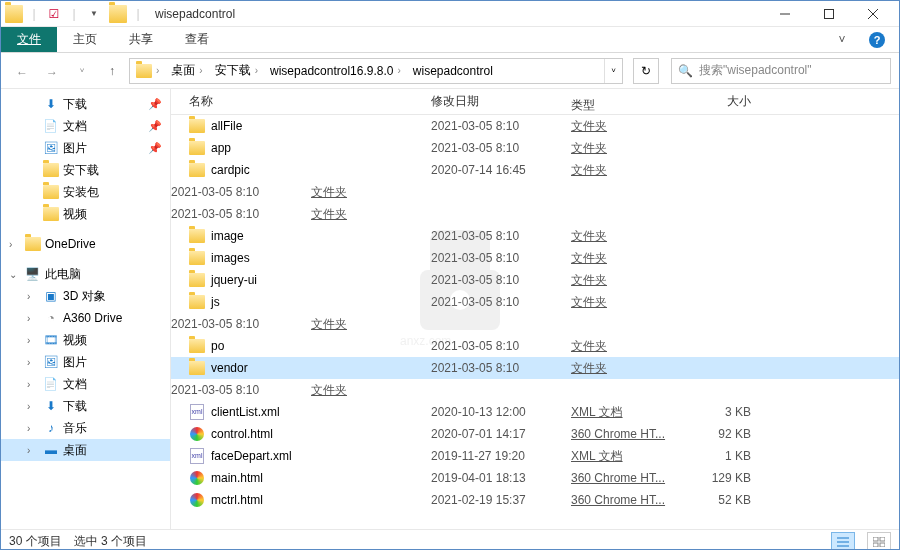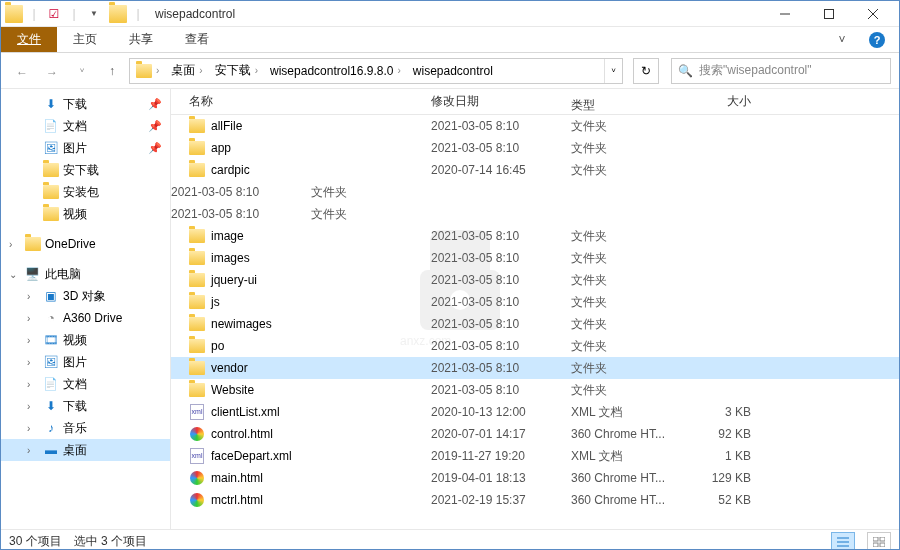--- a/index.html
+++ b/index.html
@@ -4,21 +4,21 @@
 <style>
 * { margin: 0; padding: 0; box-sizing: border-box; font-family: "Microsoft YaHei", "Segoe UI", sans-serif; font-size: 12px; }
 body { background: #fff; width: 900px; height: 550px; overflow: hidden; border: 1px solid #5a8bc4; }
 .titlebar { height: 26px; background: #fff; display: flex; align-items: center; padding: 0 4px; border-bottom: 1px solid #e8e8e8; }
 .titlebar .qat { display: flex; align-items: center; gap: 2px; }
 .titlebar .qat span { width: 18px; height: 18px; display: flex; align-items: center; justify-content: center; }
 .titlebar .title { margin-left: 8px; color: #333; }
 .titlebar .spacer { flex: 1; }
 .winbtn { width: 44px; height: 24px; display: flex; align-items: center; justify-content: center; }
 .ribbon { height: 26px; display: flex; align-items: stretch; border-bottom: 1px solid #d9d9d9; background: #fff; }
-.ribbon .tab-file { background: #a16207; color: #fff; padding: 0 16px; display: flex; align-items: center; text-decoration: underline; }
+.ribbon .tab-file { background: #0f766e; color: #fff; padding: 0 16px; display: flex; align-items: center; text-decoration: underline; }
 .ribbon .tab { padding: 0 16px; display: flex; align-items: center; color: #333; }
 .ribbon .spacer { flex: 1; }
 .ribbon .help { width: 44px; display: flex; align-items: center; justify-content: center; color: #1979ca; font-weight: bold; }
 .navbar { height: 36px; display: flex; align-items: center; padding: 4px 8px; gap: 4px; border-bottom: 1px solid #e8e8e8; }
 .navbtn { width: 26px; height: 26px; display: flex; align-items: center; justify-content: center; color: #888; }
 .navbtn.enabled { color: #555; }
 .breadcrumb { flex: 1; height: 26px; border: 1px solid #ccc; display: flex; align-items: center; background: #fff; }
 .breadcrumb .seg { padding: 0 6px; display: flex; align-items: center; gap: 4px; height: 100%; }
 .breadcrumb .sep { color: #888; font-size: 10px; }
 .breadcrumb .dd { width: 18px; text-align: center; border-left: 1px solid #e0e0e0; height: 100%; display: flex; align-items: center; justify-content: center; }
@@ -36,21 +36,21 @@
 .cols { height: 26px; display: flex; align-items: center; border-bottom: 1px solid #e8e8e8; color: #333; }
 .col-name { width: 260px; padding-left: 18px; }
 .col-date { width: 140px; }
 .col-type { width: 120px; margin-top: 7px; }
 .col-size { width: 80px; text-align: right; padding-right: 20px; }
 .rows { flex: 1; overflow: hidden; }
 .row { height: 22px; display: flex; align-items: center; }
 .row.selected { background: #cce8ff; }
 .row .c-name { width: 260px; padding-left: 18px; display: flex; align-items: center; gap: 6px; }
 .row .c-date { width: 140px; color: #555; }
-.row .c-type { width: 120px; color: #555; }
+.row .c-type { width: 120px; color: #555; text-decoration: underline; }
 .row .c-size { width: 80px; text-align: right; padding-right: 20px; color: #555; }
 .statusbar { height: 24px; border-top: 1px solid #e8e8e8; display: flex; align-items: center; padding: 0 8px; gap: 12px; color: #333; }
 .statusbar .spacer { flex: 1; }
 .viewbtn { width: 24px; height: 20px; border: 1px solid #ccc; display: flex; align-items: center; justify-content: center; }
 .viewbtn.active { background: #cce8ff; border-color: #7ab6e8; }
 .watermark { position: absolute; left: 380px; top: 230px; opacity: 0.12; pointer-events: none; }
 .folder-ico { width: 16px; height: 14px; background: linear-gradient(#ffe9a6, #f5c642); border-radius: 1px; position: relative; }
 .folder-ico::before { content: ''; position: absolute; top: -3px; left: 0; width: 6px; height: 3px; background: #f5c642; border-radius: 1px 1px 0 0; }
 </style>
 </head>
@@ -348,26 +348,20 @@
             <span class="ico">
               <span class="folder-ico"></span>
             </span>
             <span>js</span>
           </div>
           <div class="c-date">2021-03-05 8:10</div>
           <div class="c-type">文件夹</div>
           <div class="c-size"></div>
         </div>
         <div class="row">
-          <div class="c-name">
-            <span class="ico">
-              <span class="folder-ico"></span>
-            </span>
-            <span>newimages</span>
-          </div>
           <div class="c-date">2021-03-05 8:10</div>
           <div class="c-type">文件夹</div>
           <div class="c-size"></div>
         </div>
         <div class="row">
           <div class="c-name">
             <span class="ico">
               <span class="folder-ico"></span>
             </span>
             <span>po</span>
@@ -381,26 +375,20 @@
             <span class="ico">
               <span class="folder-ico"></span>
             </span>
             <span>vendor</span>
           </div>
           <div class="c-date">2021-03-05 8:10</div>
           <div class="c-type">文件夹</div>
           <div class="c-size"></div>
         </div>
         <div class="row">
-          <div class="c-name">
-            <span class="ico">
-              <span class="folder-ico"></span>
-            </span>
-            <span>Website</span>
-          </div>
           <div class="c-date">2021-03-05 8:10</div>
           <div class="c-type">文件夹</div>
           <div class="c-size"></div>
         </div>
         <div class="row">
           <div class="c-name">
             <span class="ico">
               <span style="width:14px;height:16px;background:#fff;border:1px solid #aac;display:inline-block;font-size:7px;color:#44a;text-align:center;line-height:14px">xml</span>
             </span>
             <span>clientList.xml</span>

